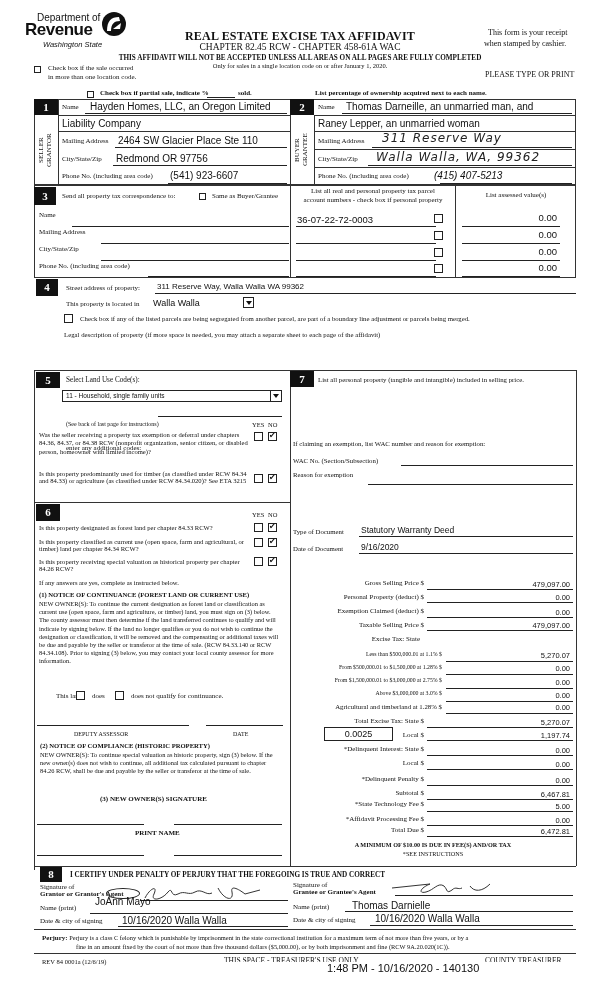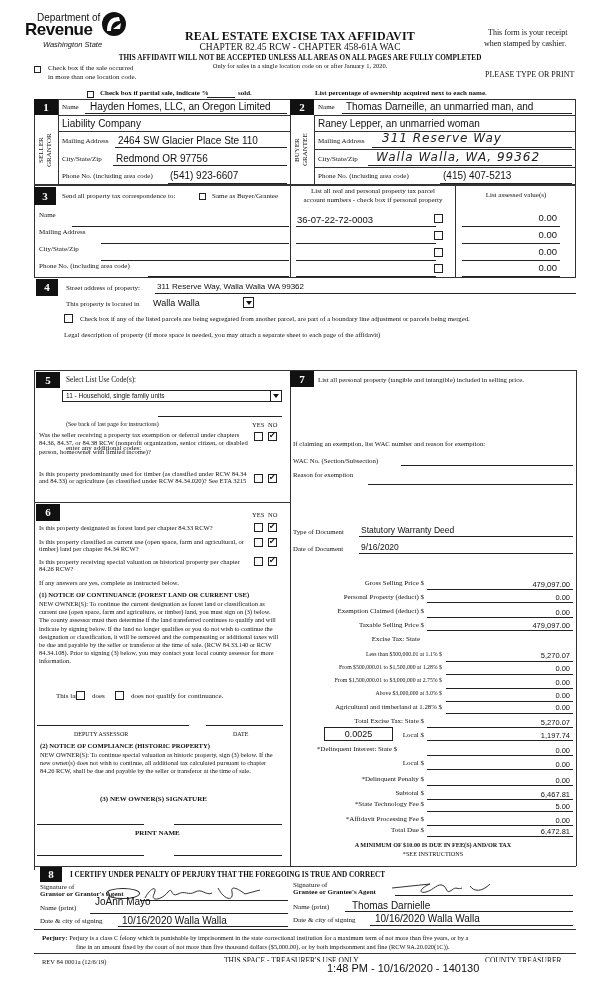--- a/index.html
+++ b/index.html
@@ -95,21 +95,21 @@
 <div class="lbl" style="left:318px;top:137px;">Mailing Address</div>
 <div class="abs uline" style="left:372px;top:147px;width:200px;"></div>
 <div class="hand abs" style="left:382px;top:131px;">311 Reserve Way</div>
 <div class="hline" style="left:314px;top:149px;width:262px;"></div>
 <div class="lbl" style="left:318px;top:155px;">City/State/Zip</div>
 <div class="abs uline" style="left:368px;top:165px;width:204px;"></div>
 <div class="hand abs" style="left:376px;top:150px;">Walla Walla, WA, 99362</div>
 <div class="hline" style="left:314px;top:167px;width:262px;"></div>
 <div class="lbl" style="left:318px;top:172px;">Phone No. (including area code)</div>
 <div class="abs uline" style="left:440px;top:183px;width:132px;"></div>
-<div class="fill abs" style="left:443px;top:170px;">(415) 407-5213</div>
+<div class="fill abs" style="left:434px;top:170px;font-style:italic;">(415) 407-5213</div>
 
 <div class="box" style="left:34px;top:185px;width:542px;height:93px;"></div>
 <div class="sec-num" style="left:34px;top:187px;width:22px;height:18px;line-height:18px;">3</div>
 <div class="lbl" style="left:62px;top:192px;">Send all property tax correspondence to:</div>
 <div class="chk" style="left:199px;top:193px;width:7px;height:7px;"></div>
 <div class="lbl" style="left:212px;top:192px;">Same as Buyer/Grantee</div>
 <div class="vline" style="left:290px;top:185px;height:93px;"></div>
 <div class="vline" style="left:455px;top:185px;height:93px;"></div>
 <div class="lbl" style="left:292px;width:162px;text-align:center;top:187px;white-space:normal;">List all real and personal property tax parcel</div>
 <div class="lbl" style="left:292px;width:162px;text-align:center;top:196px;white-space:normal;">account numbers - check box if personal property</div>
@@ -160,21 +160,21 @@
 <div class="lbl" style="left:66px;top:300px;">This property is located in</div>
 <div class="fill abs" style="left:153px;top:298px;font-size:9px;">Walla Walla</div>
 <div class="dropdown-arrow" style="left:243px;top:297px;"></div>
 <div class="chk" style="left:64px;top:314px;width:9px;height:9px;"></div>
 <div class="lbl" style="left:80px;top:315px;font-size:6.8px;">Check box if any of the listed parcels are being segregated from another parcel, are part of a boundary line adjustment or parcels being merged.</div>
 <div class="lbl" style="left:64px;top:331px;font-size:6.8px;">Legal description of property (if more space is needed, you may attach a separate sheet to each page of the affidavit)</div>
 <div class="abs" style="left:64px;top:341px;width:512px;height:26px;"></div>
 
 <div class="box" style="left:34px;top:370px;width:257px;height:130px;border-bottom:none;"></div>
 <div class="sec-num" style="left:36px;top:372px;width:24px;height:16px;line-height:16px;">5</div>
-<div class="lbl" style="left:66px;top:376px;font-size:7.2px;">Select List Use Code(s):</div>
+<div class="lbl" style="left:66px;top:376px;font-size:7.2px;">Select Land Use Code(s):</div>
 <div class="abs" style="left:62px;top:390px;width:220px;height:12px;border:1px solid #222;">
   <span class="abs sans" style="left:3px;top:1px;font-size:6.5px;">11 - Household, single family units</span>
 </div>
 <div class="dropdown-arrow" style="left:270px;top:390px;width:12px;height:12px;"></div>
 <div class="lbl" style="left:66px;top:408px;margin-top:36px;">enter any additional codes:</div>
 <div class="abs uline" style="left:158px;top:416px;width:124px;"></div>
 <div class="lbl" style="left:66px;top:421px;font-size:6px;">(See back of last page for instructions)</div>
 <div class="lbl" style="left:252px;top:421px;font-size:6.5px;">YES</div>
 <div class="lbl" style="left:268px;top:421px;font-size:6.5px;">NO</div>
 <div class="para" style="left:39px;top:431px;width:210px;">Was the seller receiving a property tax exemption or deferral under chapters 84.36, 84.37, or 84.38 RCW (nonprofit organization, senior citizen, or disabled person, homeowner with limited income)?</div>
@@ -282,21 +282,21 @@
   <div class="amt" style="left:430px;width:140px;top:718px;">5,270.07</div>
   <div class="abs uline" style="left:427px;top:727px;width:146px;"></div>
 
   <div class="abs" style="left:324px;top:727px;width:69px;height:14px;border:1px solid #222;text-align:center;">
     <span class="sans" style="font-size:9px;line-height:12px;">0.0025</span>
   </div>
   <div class="amtlbl" style="left:390px;width:34px;top:731px;">Local  $</div>
   <div class="amt" style="left:430px;width:140px;top:731px;">1,197.74</div>
   <div class="abs uline" style="left:427px;top:740px;width:146px;"></div>
 
-  <div class="amtlbl" style="left:290px;width:134px;top:745px;text-align:center;">*Delinquent Interest: State  $</div>
+  <div class="amtlbl" style="left:290px;width:134px;top:745px;">*Delinquent Interest: State  $</div>
   <div class="amt" style="left:430px;width:140px;top:746px;">0.00</div>
   <div class="abs uline" style="left:427px;top:755px;width:146px;"></div>
 
   <div class="amtlbl" style="left:290px;width:134px;top:759px;">Local  $</div>
   <div class="amt" style="left:430px;width:140px;top:760px;">0.00</div>
   <div class="abs uline" style="left:427px;top:769px;width:146px;"></div>
 
   <div class="amtlbl" style="left:290px;width:134px;top:775px;">*Delinquent Penalty  $</div>
   <div class="amt" style="left:430px;width:140px;top:776px;">0.00</div>
   <div class="abs uline" style="left:427px;top:785px;width:146px;"></div>

